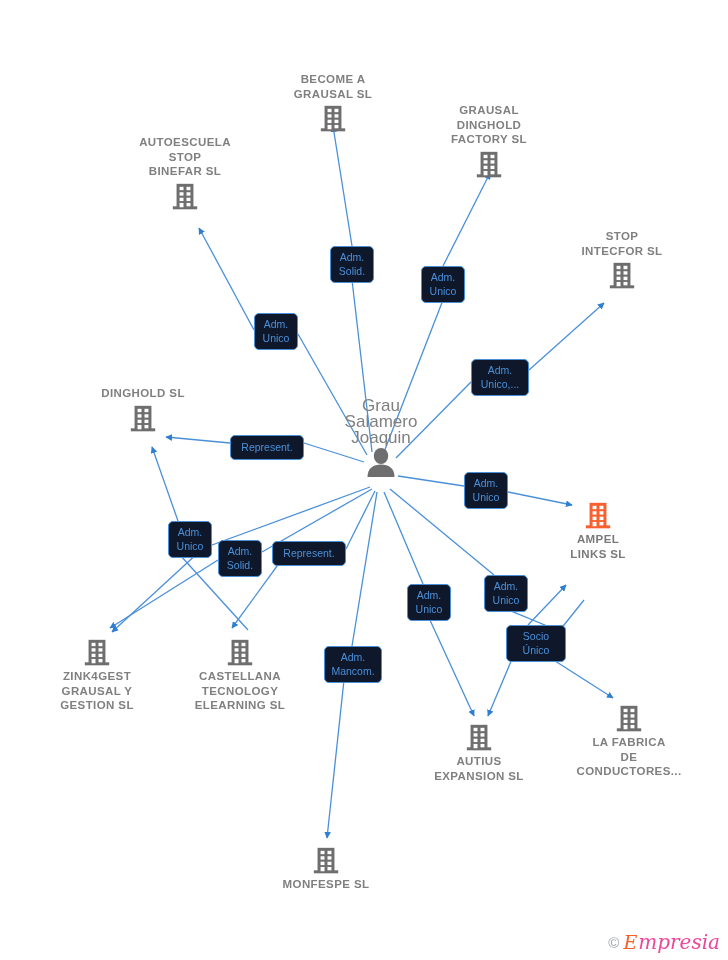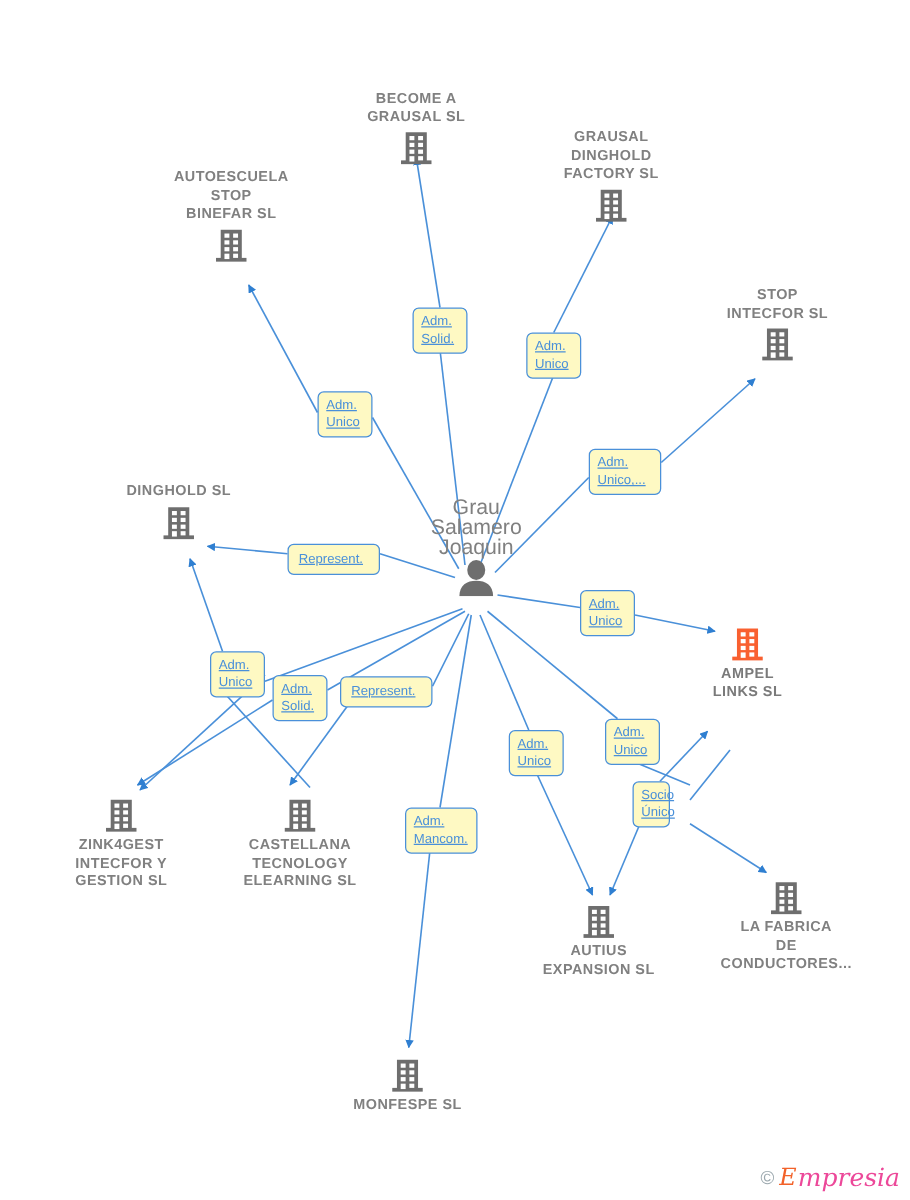--- a/index.html
+++ b/index.html
@@ -62,30 +62,30 @@
     font-size: 17px;
     line-height: 16px;
     color: #808080;
     white-space: pre-line;
     margin-bottom: 1px;
   }
 
   .elabel {
     position: absolute;
     z-index: 8;
-    background: #fef9c3;
+    background: #0f172a;
     border: 1.3px solid #4a90d9;
     border-radius: 5px;
     color: #4a90d9;
     font-size: 10.5px;
     line-height: 14px;
+    text-align: center;
     padding: 3px 6px 4px 6px;
     white-space: pre-line;
     box-sizing: border-box;
-    text-decoration: underline;
   }
   .elabel.one-line { padding: 4px 8px 5px 8px; }
 
   #watermark {
     position: absolute;
     right: 8px;
     bottom: 8px;
     z-index: 20;
     display: flex;
     align-items: center;
@@ -295,21 +295,21 @@
         <rect x="17.6" y="6.2" width="4.2" height="3.6" fill="#fff"></rect>
         <rect x="10.2" y="12" width="4.2" height="3.6" fill="#fff"></rect>
         <rect x="17.6" y="12" width="4.2" height="3.6" fill="#fff"></rect>
         <rect x="10.2" y="17.8" width="4.2" height="3.6" fill="#fff"></rect>
         <rect x="17.6" y="17.8" width="4.2" height="3.6" fill="#fff"></rect>
         <rect x="10.2" y="23.4" width="4.2" height="4.6" fill="#fff"></rect>
         <rect x="17.6" y="23.4" width="4.2" height="3.6" fill="#fff"></rect>
       </svg>
     </span>
     <span class="caption">ZINK4GEST
-INTECFOR Y
+GRAUSAL Y
 GESTION  SL</span>
   </div>
 
   <div class="node below" style="left:240px; top:637px;">
     <span class="glyph">
       <svg width="30" height="30" viewBox="0 0 32 32">
         <rect x="7" y="3" width="18" height="25" fill="#6e6e6e"></rect>
         <rect x="3" y="27" width="26" height="3.2" fill="#6e6e6e"></rect>
         <rect x="10.2" y="6.2" width="4.2" height="3.6" fill="#fff"></rect>
         <rect x="17.6" y="6.2" width="4.2" height="3.6" fill="#fff"></rect>
@@ -419,21 +419,21 @@
 Solid.</div>
 
   <div class="elabel one-line" style="left:272px; top:541px; width:74px;">Represent.</div>
 
   <div class="elabel" style="left:407px; top:584px; width:44px;">Adm.
 Unico</div>
 
   <div class="elabel" style="left:484px; top:575px; width:44px;">Adm.
 Unico</div>
 
-  <div class="elabel" style="left:506px; top:625px; width:30px;">Socio
+  <div class="elabel" style="left:506px; top:625px; width:60px;">Socio
 Único</div>
 
   <div class="elabel" style="left:324px; top:646px; width:58px;">Adm.
 Mancom.</div>
 
   <div id="watermark">
     <span class="wm-c">©</span>
     <span class="wm-e">E</span>
     <span class="wm-rest">mpresia</span>
   </div>

